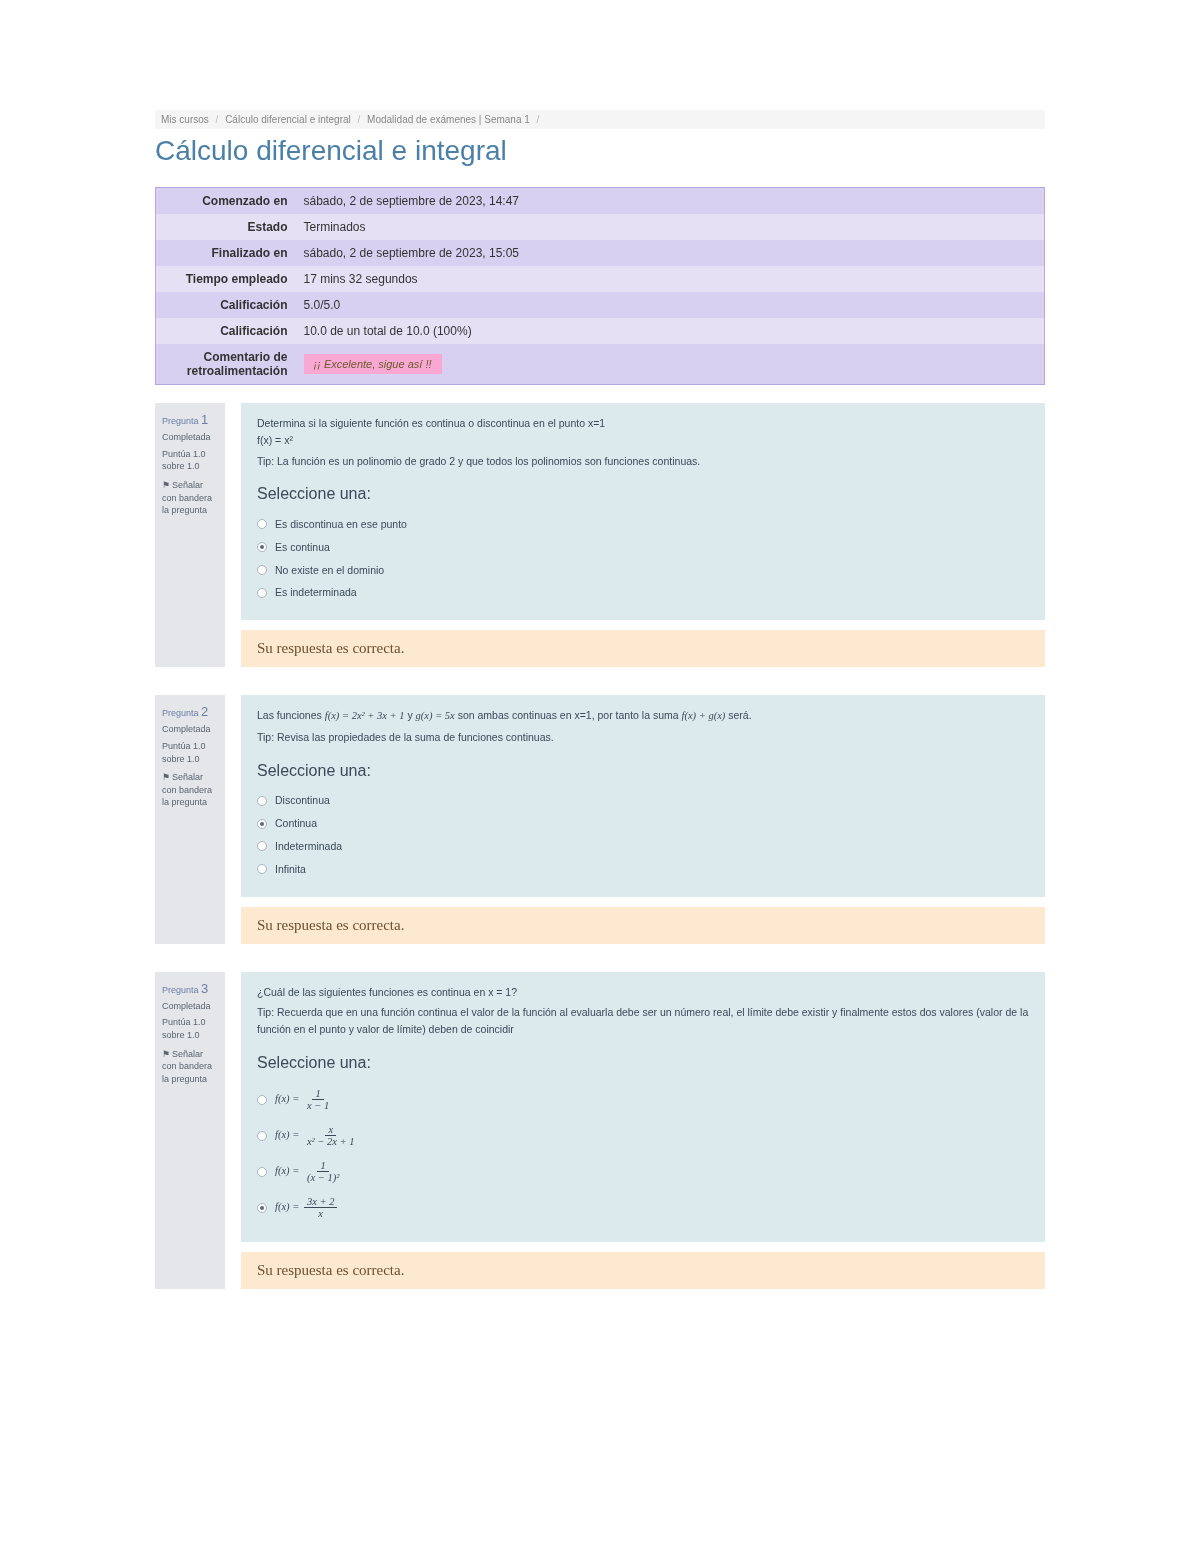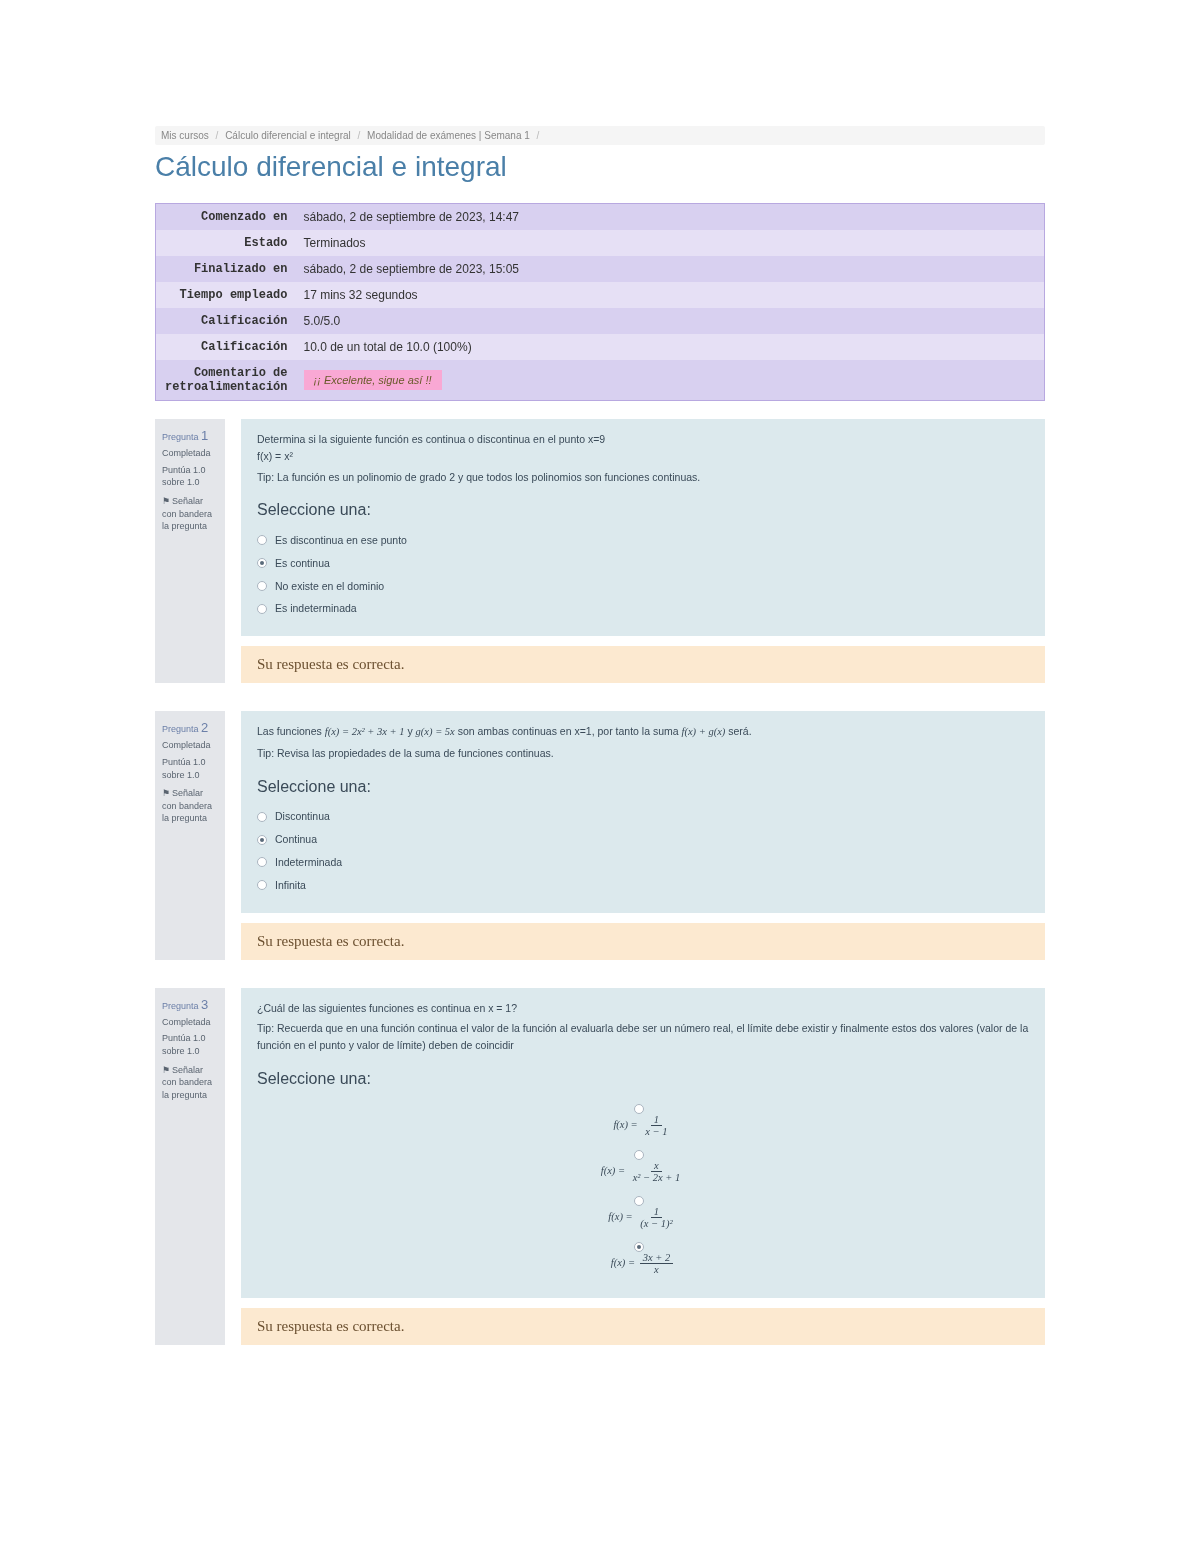--- a/index.html
+++ b/index.html
@@ -4,21 +4,21 @@
 <style>
   * { box-sizing: border-box; margin: 0; padding: 0; }
   body {
     font-family: -apple-system, BlinkMacSystemFont, "Segoe UI", Arial, sans-serif;
     background: #ffffff;
     color: #333;
     font-size: 12px;
   }
   .page {
     width: 1200px;
-    margin: 16px auto;
+    margin: 0 auto;
     padding: 110px 155px 0 155px;
   }
   .breadcrumb {
     background: #f5f5f5;
     padding: 4px 6px;
     font-size: 10px;
     color: #999;
     border-radius: 2px;
   }
   .breadcrumb a { color: #888; text-decoration: none; }
@@ -38,21 +38,20 @@
   .summary-table td {
     padding: 6px 8px;
     text-align: left;
     font-size: 12px;
   }
   .summary-table td.label {
     width: 140px;
     text-align: right;
     font-weight: 600;
     color: #333;
-    font-family: Liberation Mono, monospace;
   }
   .summary-table tr.row-a { background: #d8d0f0; }
   .summary-table tr.row-b { background: #e6e0f5; }
   .feedback-badge {
     display: inline-block;
     background: #f9a8d4;
     padding: 4px 10px;
     font-size: 11px;
     color: #6a5a2a;
     font-style: italic;
@@ -134,21 +133,21 @@
     flex-direction: column;
     align-items: center;
     vertical-align: middle;
     font-family: "Times New Roman", serif;
     font-style: italic;
     line-height: 1.1;
     margin: 0 2px;
   }
   .frac .num { border-bottom: 1px solid #3a4a58; padding: 0 3px; font-size: 10.5px; }
   .frac .den { padding: 0 3px; font-size: 10.5px; }
-  .option.tall { align-items: center; padding: 6px 0; flex-direction: column; }
+  .option.tall { align-items: center; padding: 6px 0; }
 </style>
 </head>
 <body>
 
 <div class="page">
 
   <div class="breadcrumb">
     <a href="#">Mis cursos</a>
     <span class="sep">/</span>
     <a href="#">Cálculo diferencial e integral</a>
@@ -200,21 +199,21 @@
         <span>Pregunta</span> <span class="n">1</span>
       </div>
       <div class="state">Completada</div>
       <div class="grade">Puntúa 1.0 sobre 1.0</div>
       <div class="flag">
         <span class="flag-icon">⚑</span><span>Señalar con bandera la pregunta</span>
       </div>
     </div>
     <div class="q-content">
       <div class="q-body">
-        <div>Determina si la siguiente función es continua o discontinua en el punto x=9</div>
+        <div>Determina si la siguiente función es continua o discontinua en el punto x=1</div>
         <div>f(x) = x²</div>
         <div class="tip">Tip: La función es un polinomio de grado 2 y que todos los polinomios son funciones continuas.</div>
         <div class="select-label">Seleccione una:</div>
         <div class="options">
           <div class="option">
             <span class="radio"></span>
             <span class="opt-text">Es discontinua en ese punto</span>
           </div>
           <div class="option">
             <span class="radio checked"></span>

